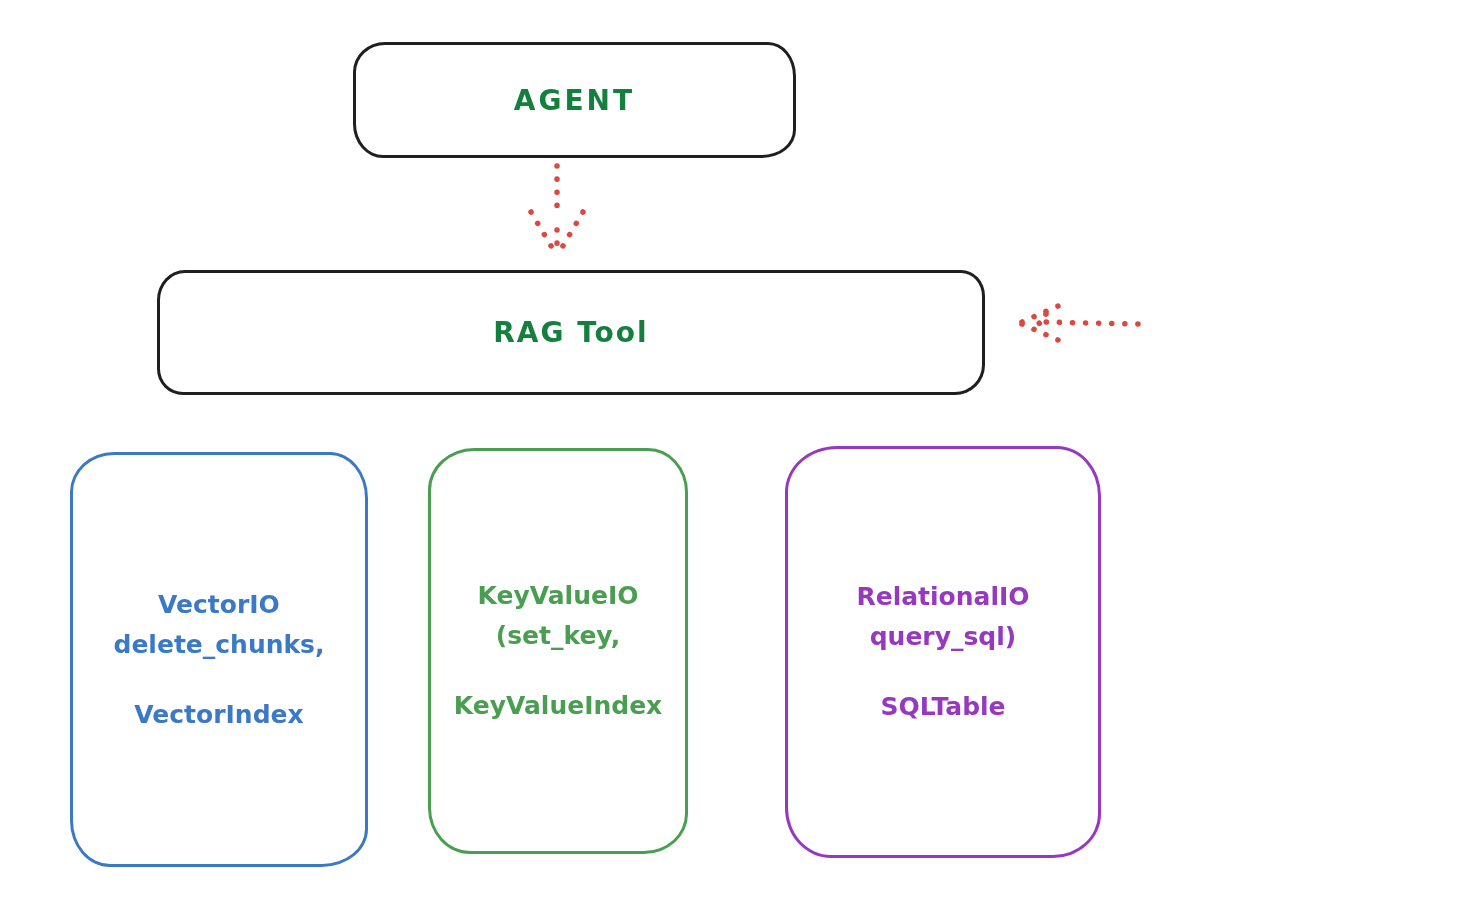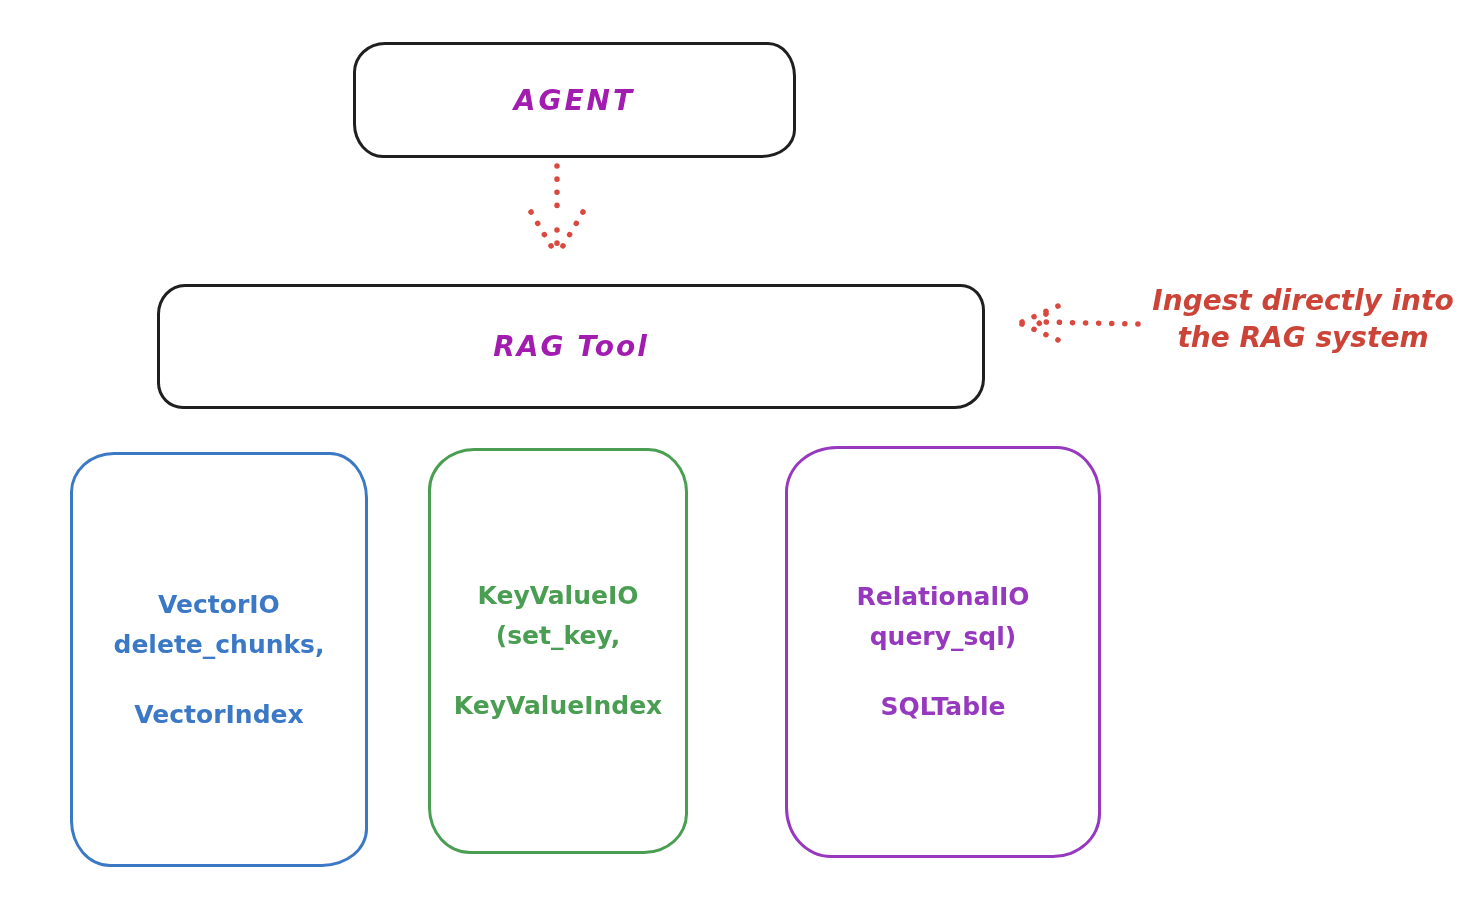--- a/index.html
+++ b/index.html
@@ -23,30 +23,29 @@
     justify-content: center;
     background: #ffffff;
   }
   
   .agent-box {
     left: 353px; top: 42px; width: 443px; height: 116px;
     border: 3.5px solid #1f1f1f;
     border-radius: 32px 28px 34px 30px / 30px 34px 28px 34px;
   }
   .rag-box {
-    left: 157px; top: 284px; width: 828px; height: 125px;
+    left: 157px; top: 270px; width: 828px; height: 125px;
     border: 3.5px solid #1f1f1f;
     border-radius: 28px 24px 30px 26px / 30px 26px 30px 26px;
   }
   .black-label {
-    color: #a21caf;
+    color: #15803d;
     font-size: 28px;
     font-weight: 700;
     letter-spacing: 3px;
-    font-style: italic;
   }
   .rag-box .black-label { letter-spacing: 2px; }
 
   
   .io-box {
     flex-direction: column;
     text-align: center;
     font-weight: 700;
     font-size: 25px;
     line-height: 40px;
@@ -120,24 +119,20 @@
     <span class="black-label">RAG Tool</span>
   </div>
 
   <svg class="arrow-h" viewBox="0 0 132 48">
     <path class="dotted" d="M126,26 L30,24"></path>
     <path class="dotted" d="M46,8 L10,24"></path>
     <path class="dotted" d="M46,42 L10,26"></path>
     <path class="dotted" d="M34,16 L26,24 L34,32"></path>
   </svg>
 
-  <div class="annotation">
-    <div>Ingest directly into</div>
-    <div>the RAG system</div>
-  </div>
 
   <div class="box io-box io-blue">
     <div>
       <div>VectorIO</div>
       <div>delete_chunks,</div>
     </div>
     <div class="io-footer">VectorIndex</div>
   </div>
 
   <div class="box io-box io-green">

